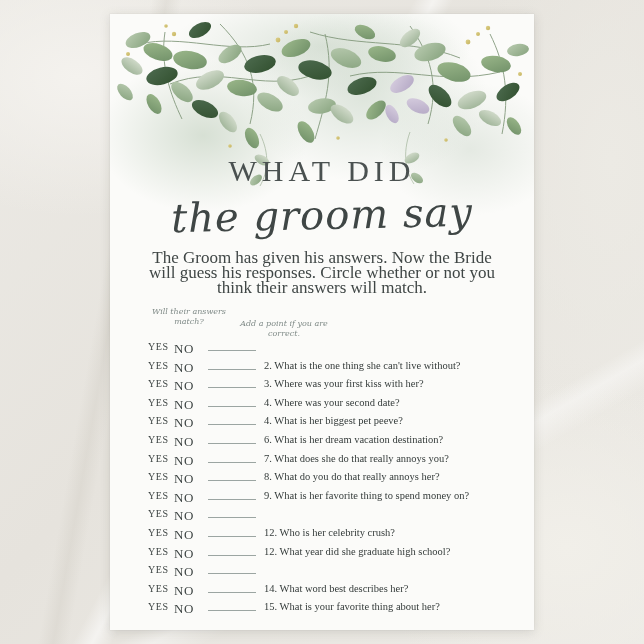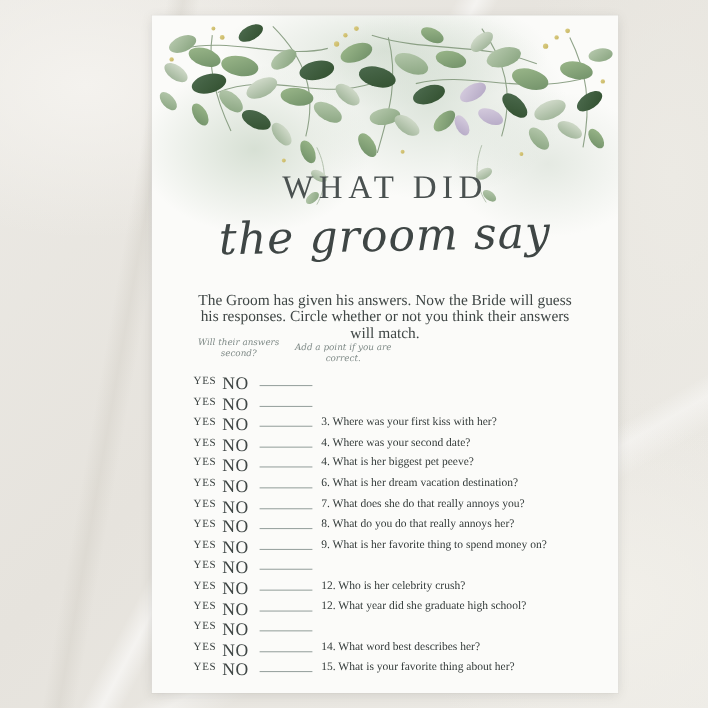--- a/index.html
+++ b/index.html
@@ -36,21 +36,20 @@
   
   .card {
     position: absolute;
     left: 110px;
     top: 14px;
     width: 424px;
     height: 616px;
     background: #fbfbf9;
     box-shadow: 0 2px 10px rgba(90,90,85,0.18), 0 0 0 0.5px rgba(0,0,0,0.04);
     overflow: hidden;
-    margin-left: 28px;
   }
   
   .wash {
     position: absolute;
     left: 0; top: 0;
     width: 100%;
     height: 270px;
     background:
       radial-gradient(ellipse 150px 110px at 22% 45%, rgba(203,215,200,0.75) 0%, rgba(203,215,200,0) 70%),
       radial-gradient(ellipse 170px 120px at 60% 30%, rgba(196,210,195,0.55) 0%, rgba(196,210,195,0) 72%),
@@ -93,25 +92,25 @@
     font-style: italic;
     font-size: 40px;
     letter-spacing: 1px;
     color: #3f4645;
     font-weight: 400;
     transform: rotate(-1.2deg);
   }
 
   .intro {
     position: absolute;
-    top: 252px;
+    top: 236px;
     left: 38px;
     width: 348px;
     text-align: center;
-    font-size: 14px;
+    font-size: 17px;
     line-height: 15px;
     color: #3f4645;
   }
 
   .legend {
     position: absolute;
     top: 293px;
     left: 38px;
     width: 348px;
     height: 30px;
@@ -119,21 +118,21 @@
   .legend-a, .legend-b {
     position: absolute;
     font-family: "DejaVu Serif", serif;
     font-style: italic;
     font-size: 8px;
     line-height: 10px;
     color: #7f8a87;
     text-align: center;
   }
   .legend-a { left: 2px; top: 0; width: 78px; }
-  .legend-b { left: 92px; top: 4px; width: 88px; }
+  .legend-b { left: 92px; top: 12px; width: 88px; }
 
   .rows {
     position: absolute;
     top: 327px;
     left: 38px;
     width: 360px;
   }
   .row {
     display: flex;
     height: 18.6px;
@@ -143,21 +142,21 @@
   .yes {
     width: 26px;
     text-align: left;
     letter-spacing: 0.6px;
     font-size: 10px;
   }
   .no {
     width: 34px;
     text-align: left;
     letter-spacing: 0.6px;
-    font-size: 16px;
+    font-size: 13px;
   }
   .blank {
     width: 48px;
     border-bottom: 0.8px solid #9ba5a2;
     height: 9px;
     margin-right: 8px;
   }
   .q {
     flex: 1;
     font-size: 10.5px;
@@ -290,34 +289,35 @@
   </svg>
 
   <div class="content">
 
     <div class="title-1">WHAT DID</div>
     <div class="title-2">the groom say</div>
 
     <div class="intro">The Groom has given his answers. Now the Bride will guess his responses. Circle whether or not you think their answers will match.</div>
 
     <div class="legend">
-      <div class="legend-a">Will their answers second?</div>
+      <div class="legend-a">Will their answers match?</div>
       <div class="legend-b">Add a point if you are correct.</div>
     </div>
 
     <div class="rows" id="rows">
         <div class="row">
           <span class="yes">YES</span>
           <span class="no">NO</span>
           <span class="blank"></span>
         </div>
         <div class="row">
           <span class="yes">YES</span>
           <span class="no">NO</span>
           <span class="blank"></span>
+          <span class="q">2. What is the one thing she can't live without?</span>
         </div>
         <div class="row">
           <span class="yes">YES</span>
           <span class="no">NO</span>
           <span class="blank"></span>
           <span class="q">3. Where was your first kiss with her?</span>
         </div>
         <div class="row">
           <span class="yes">YES</span>
           <span class="no">NO</span>

